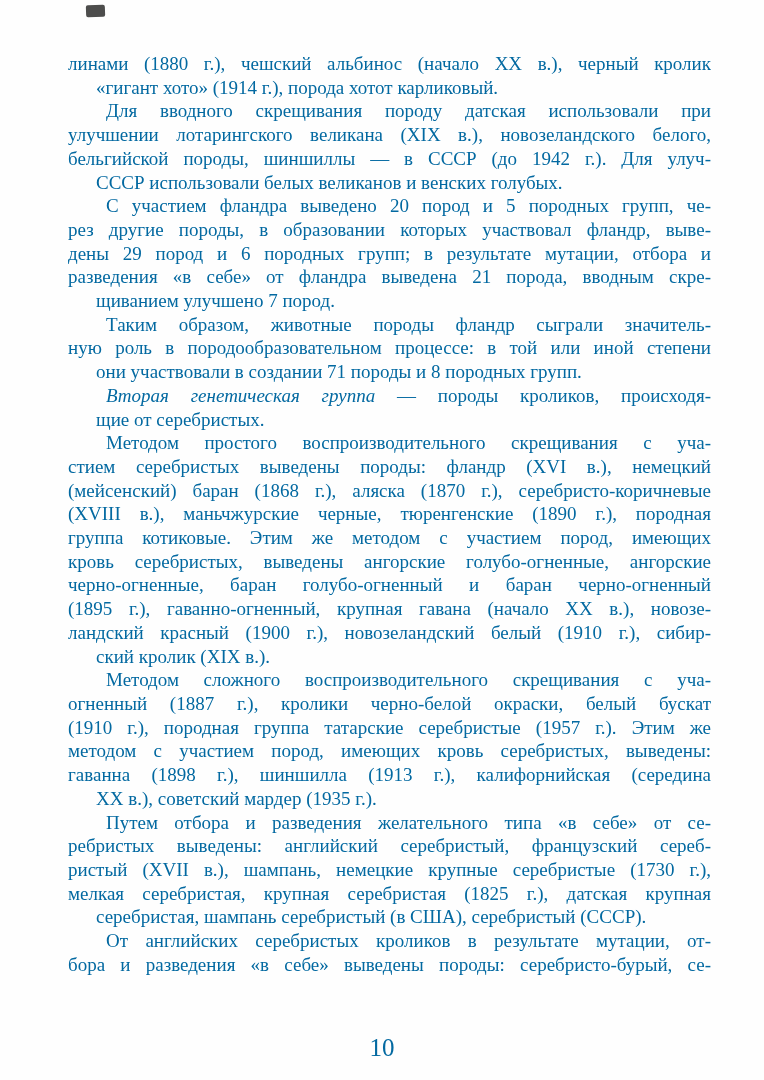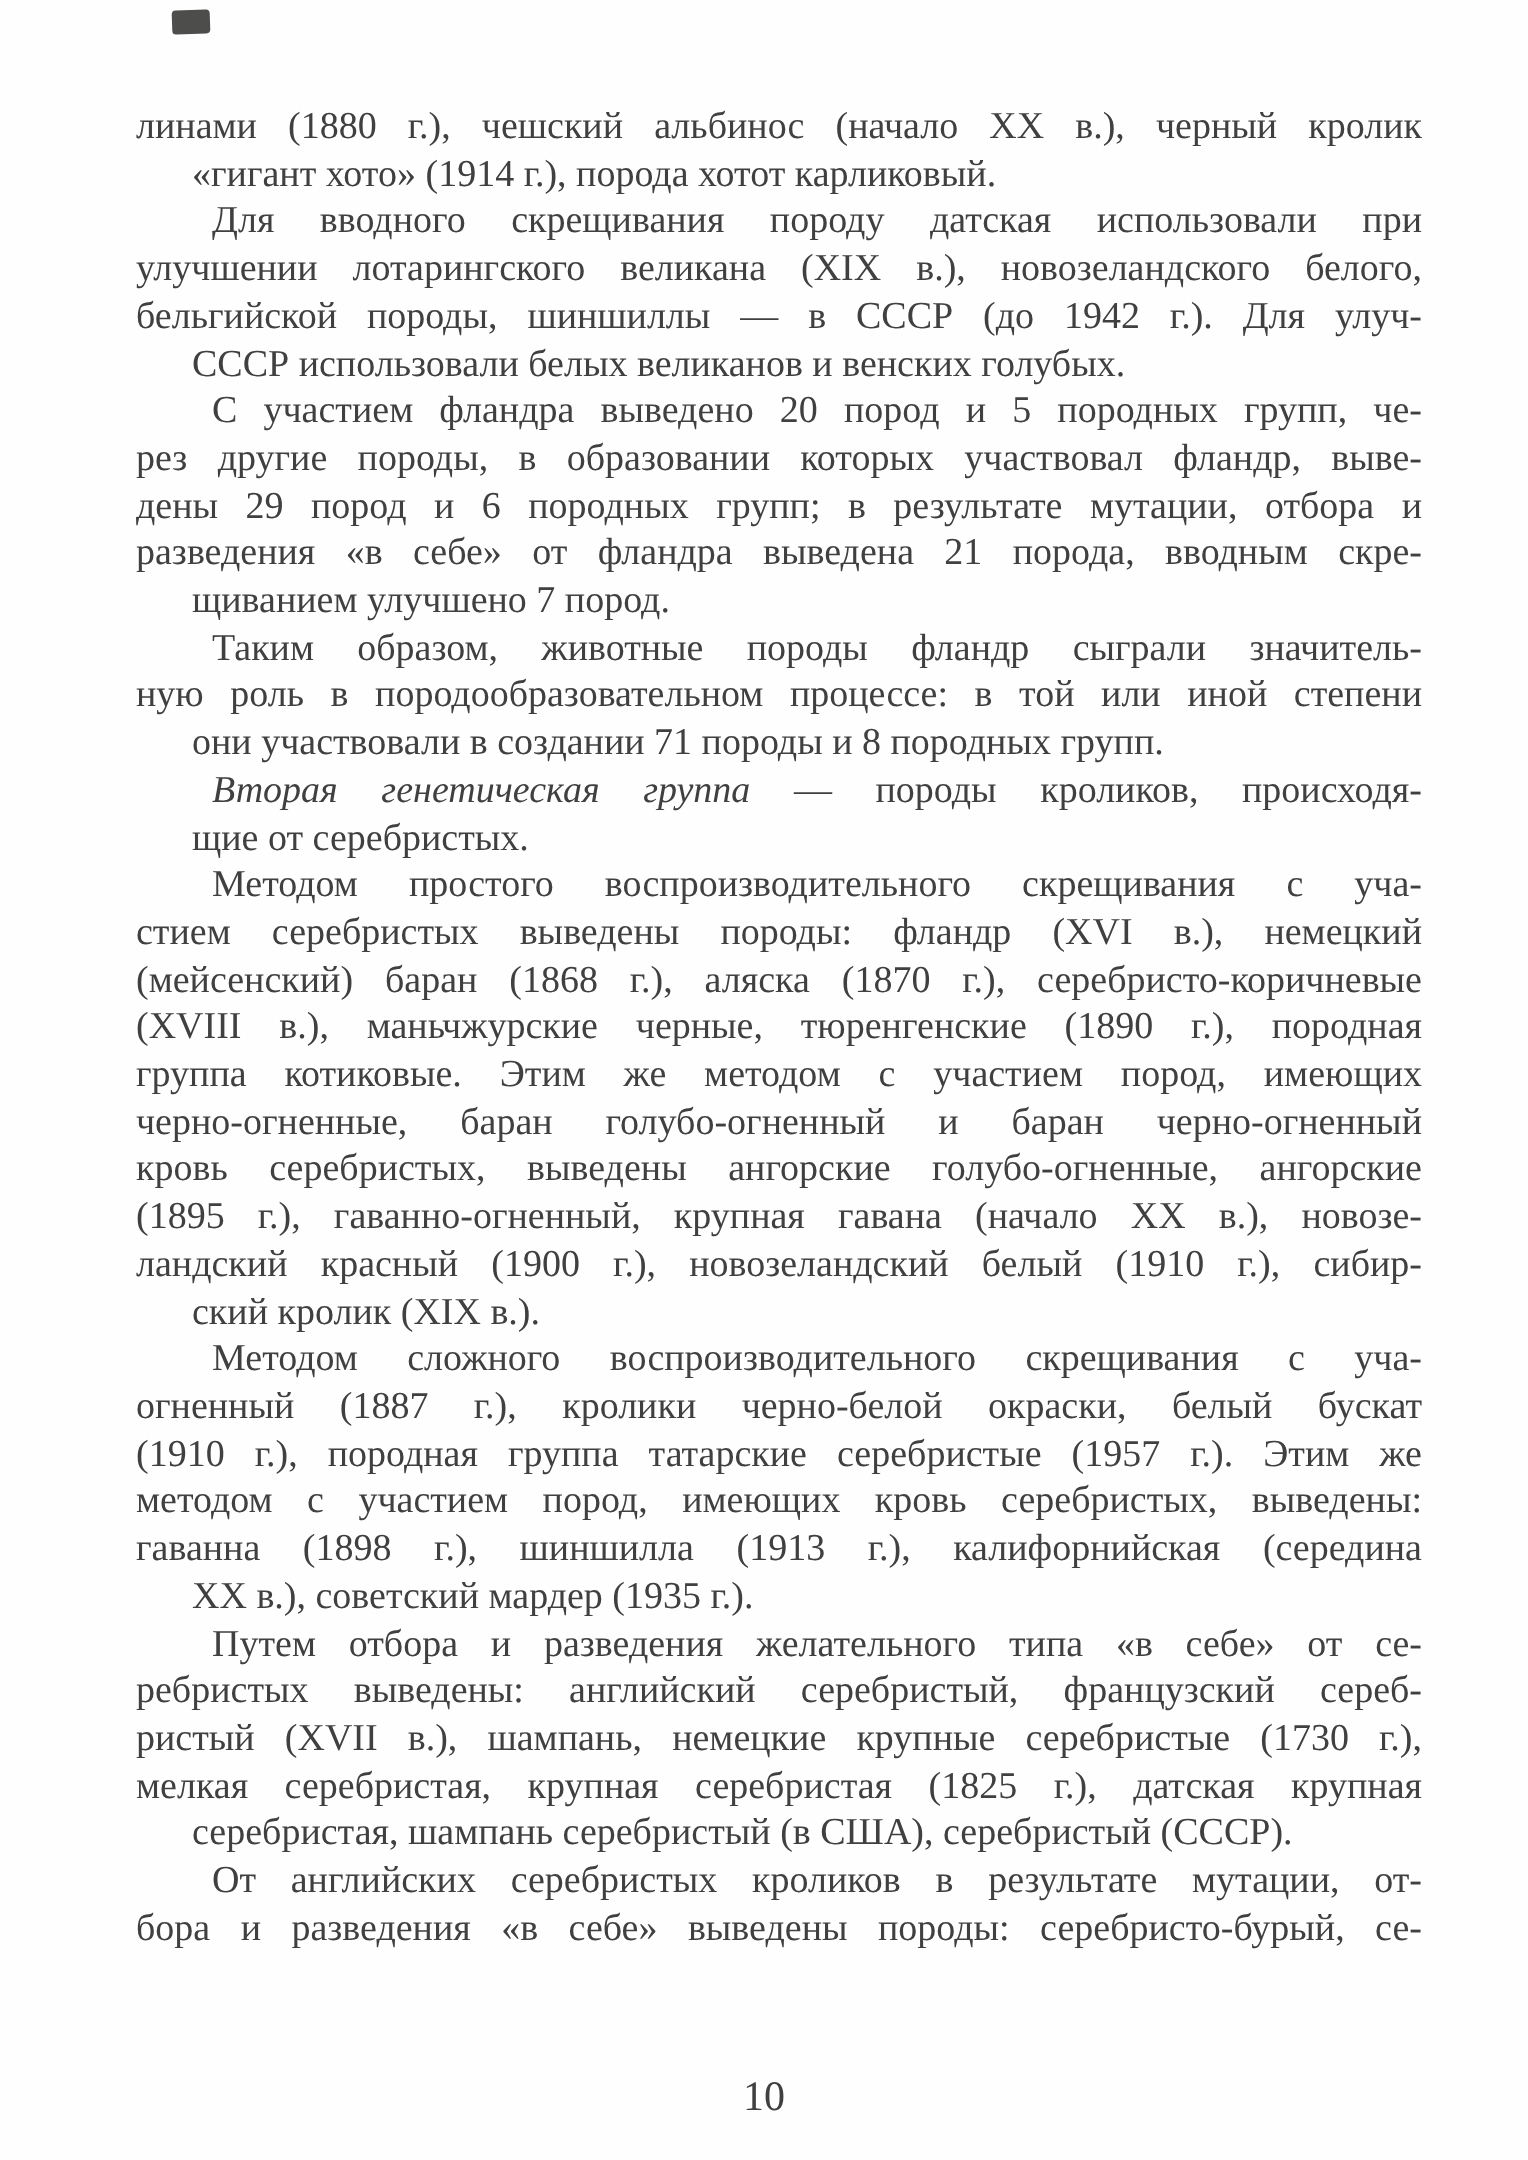--- a/index.html
+++ b/index.html
@@ -7,21 +7,21 @@
     padding: 0;
     background: #ffffff;
   }
   .page {
     position: relative;
     width: 764px;
     height: 1080px;
     background: #fefefe;
     overflow: hidden;
     font-family: "Liberation Serif", "DejaVu Serif", serif;
-    color: #404040;
+    color: #0369a1;
   }
   .smudge {
     position: absolute;
     left: 86px;
     top: 5px;
     width: 19px;
     height: 12px;
     background: #39settings3a38;
     background: #3a3a38;
     border-radius: 2px;
@@ -50,21 +50,21 @@
   .line.end {
     text-align-last: left;
     margin-left: 28px;
   }
   .page-number {
     position: absolute;
     top: 1036px;
     left: 0;
     width: 764px;
     text-align: center;
-    font-size: 21px;
+    font-size: 25px;
     line-height: 24px;
   }
 </style>
 </head>
 <body>
 
 <div class="page">
   <div class="smudge"></div>
   <div class="text-block">
       <div class="paragraph">
@@ -92,22 +92,22 @@
       <div class="paragraph">
         <div class="line indent"><i>Вторая генетическая группа</i> — породы кроликов, происходя-</div>
         <div class="line end">щие от серебристых.</div>
       </div>
       <div class="paragraph">
         <div class="line indent">Методом простого воспроизводительного скрещивания с уча-</div>
         <div class="line">стием серебристых выведены породы: фландр (XVI в.), немецкий</div>
         <div class="line">(мейсенский) баран (1868 г.), аляска (1870 г.), серебристо-коричневые</div>
         <div class="line">(XVIII в.), маньчжурские черные, тюренгенские (1890 г.), породная</div>
         <div class="line">группа котиковые. Этим же методом с участием пород, имеющих</div>
+        <div class="line">кровь серебристых, выведены ангорские голубо-огненные, ангорские</div>
         <div class="line">черно-огненные, баран голубо-огненный и баран черно-огненный</div>
-        <div class="line">кровь серебристых, выведены ангорские голубо-огненные, ангорские</div>
         <div class="line">(1895 г.), гаванно-огненный, крупная гавана (начало XX в.), новозе-</div>
         <div class="line">ландский красный (1900 г.), новозеландский белый (1910 г.), сибир-</div>
         <div class="line end">ский кролик (XIX в.).</div>
       </div>
       <div class="paragraph">
         <div class="line indent">Методом сложного воспроизводительного скрещивания с уча-</div>
         <div class="line">огненный (1887 г.), кролики черно-белой окраски, белый бускат</div>
         <div class="line">(1910 г.), породная группа татарские серебристые (1957 г.). Этим же</div>
         <div class="line">методом с участием пород, имеющих кровь серебристых, выведены:</div>
         <div class="line">гаванна (1898 г.), шиншилла (1913 г.), калифорнийская (середина</div>

